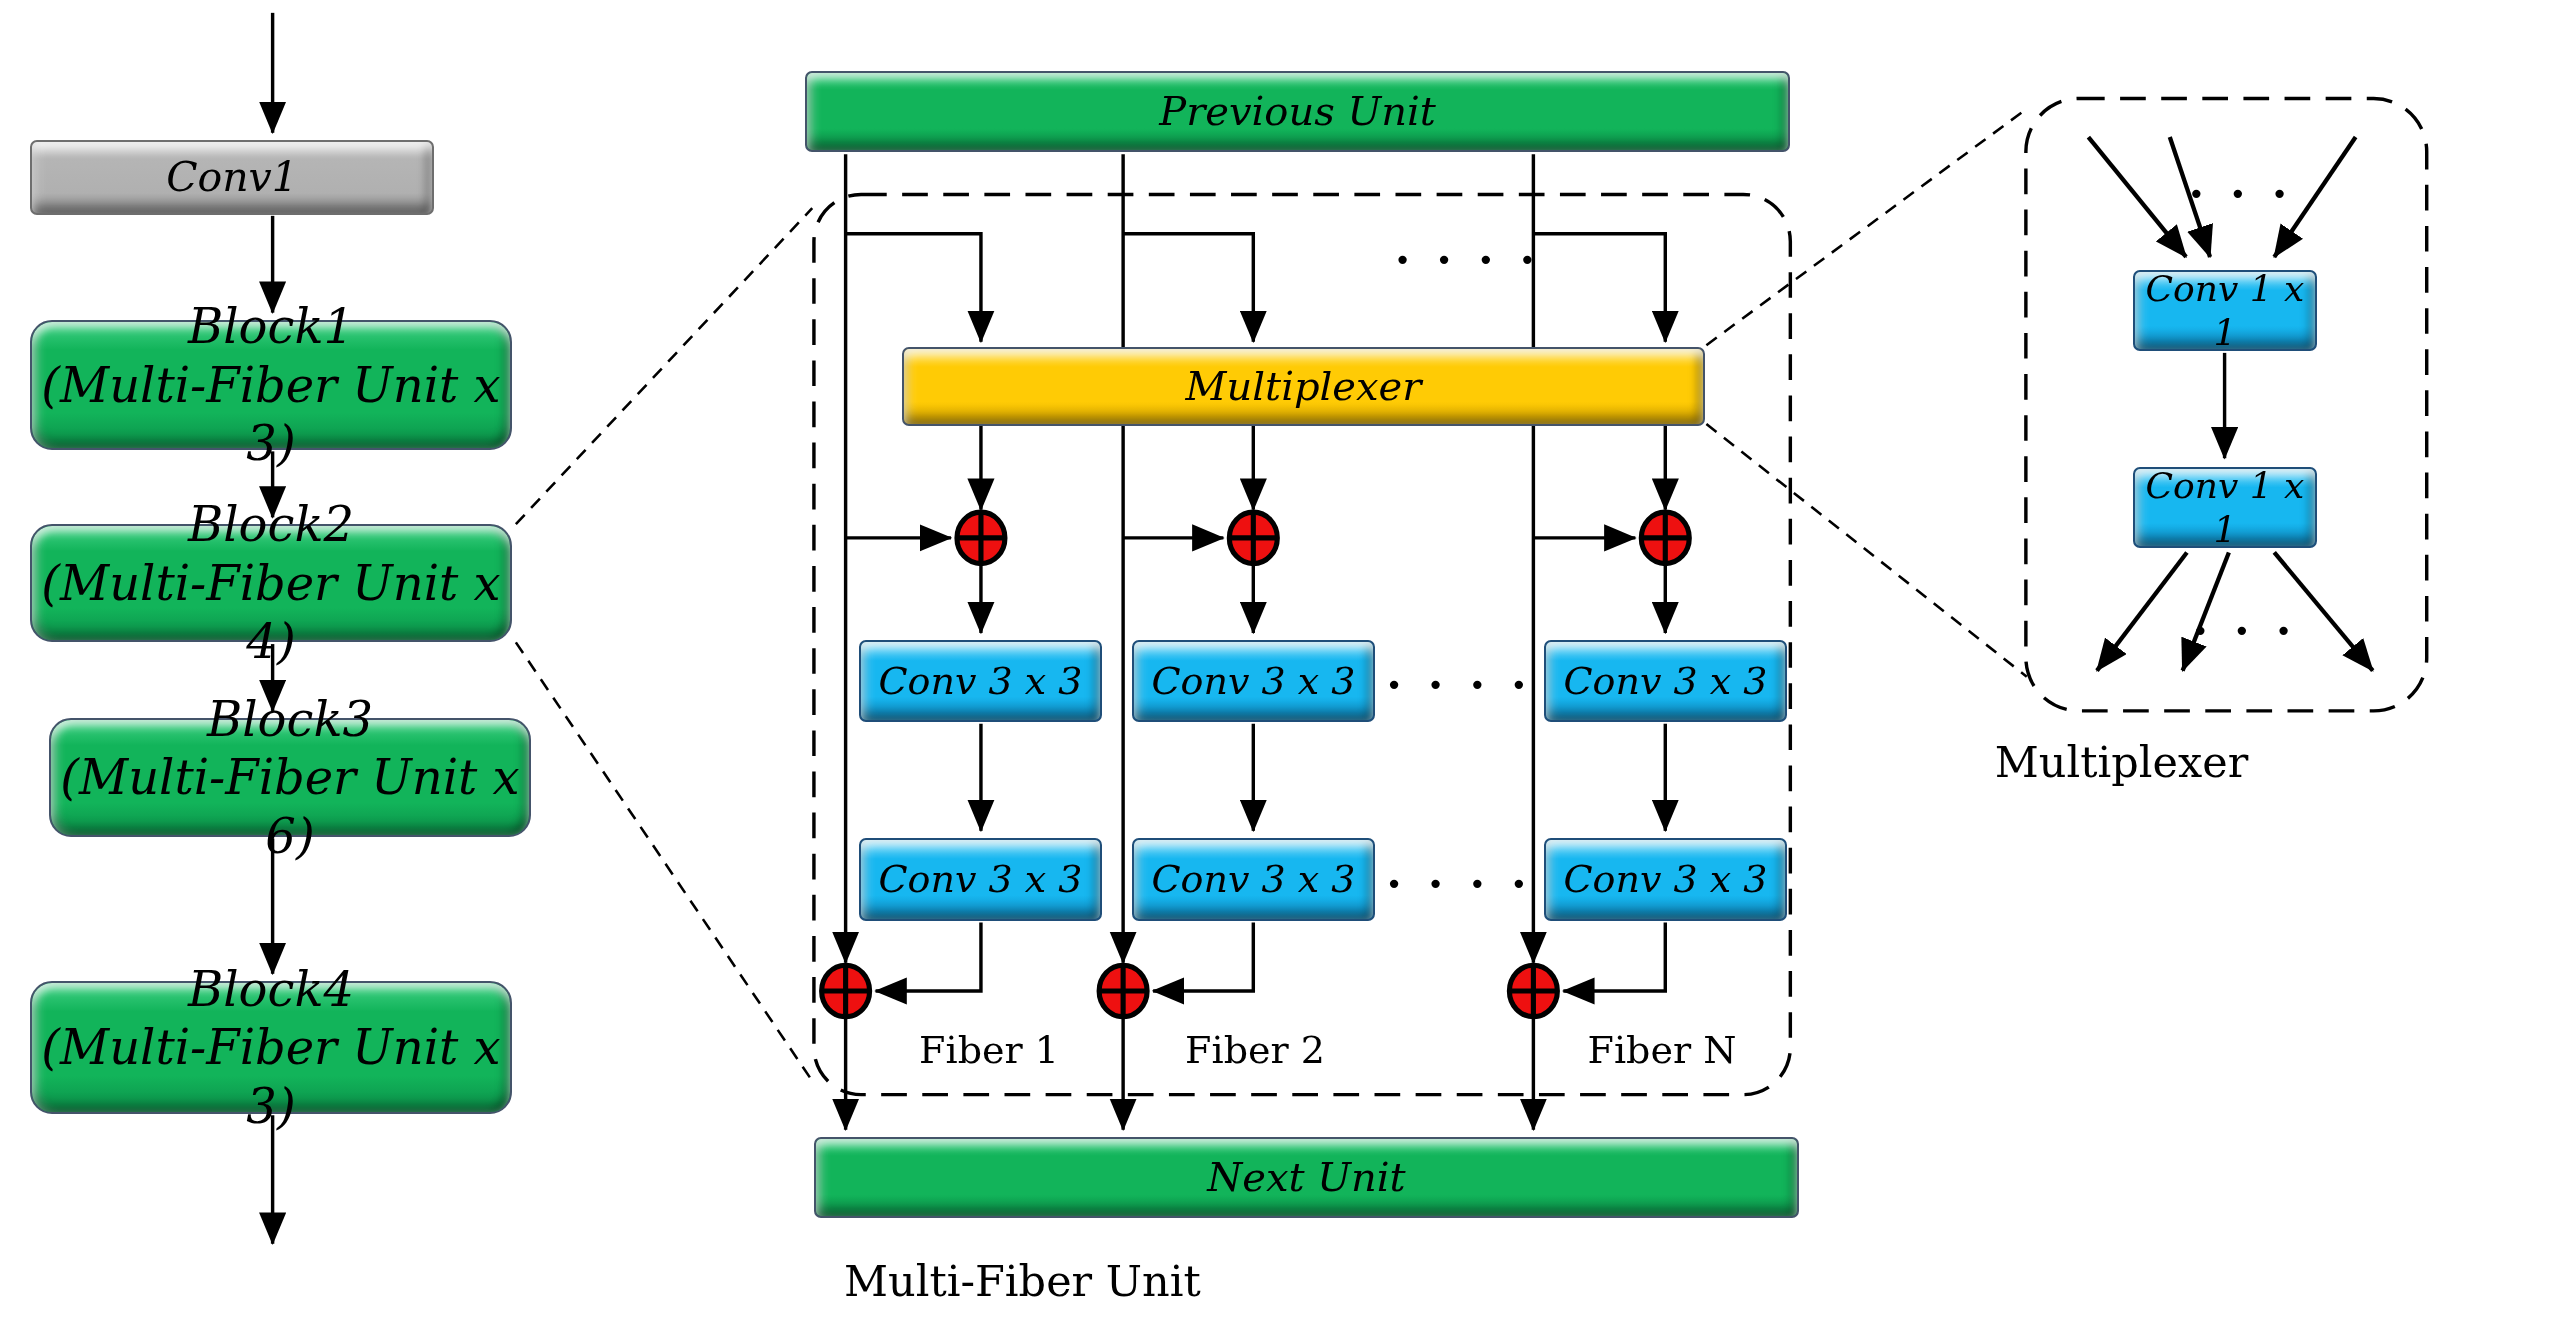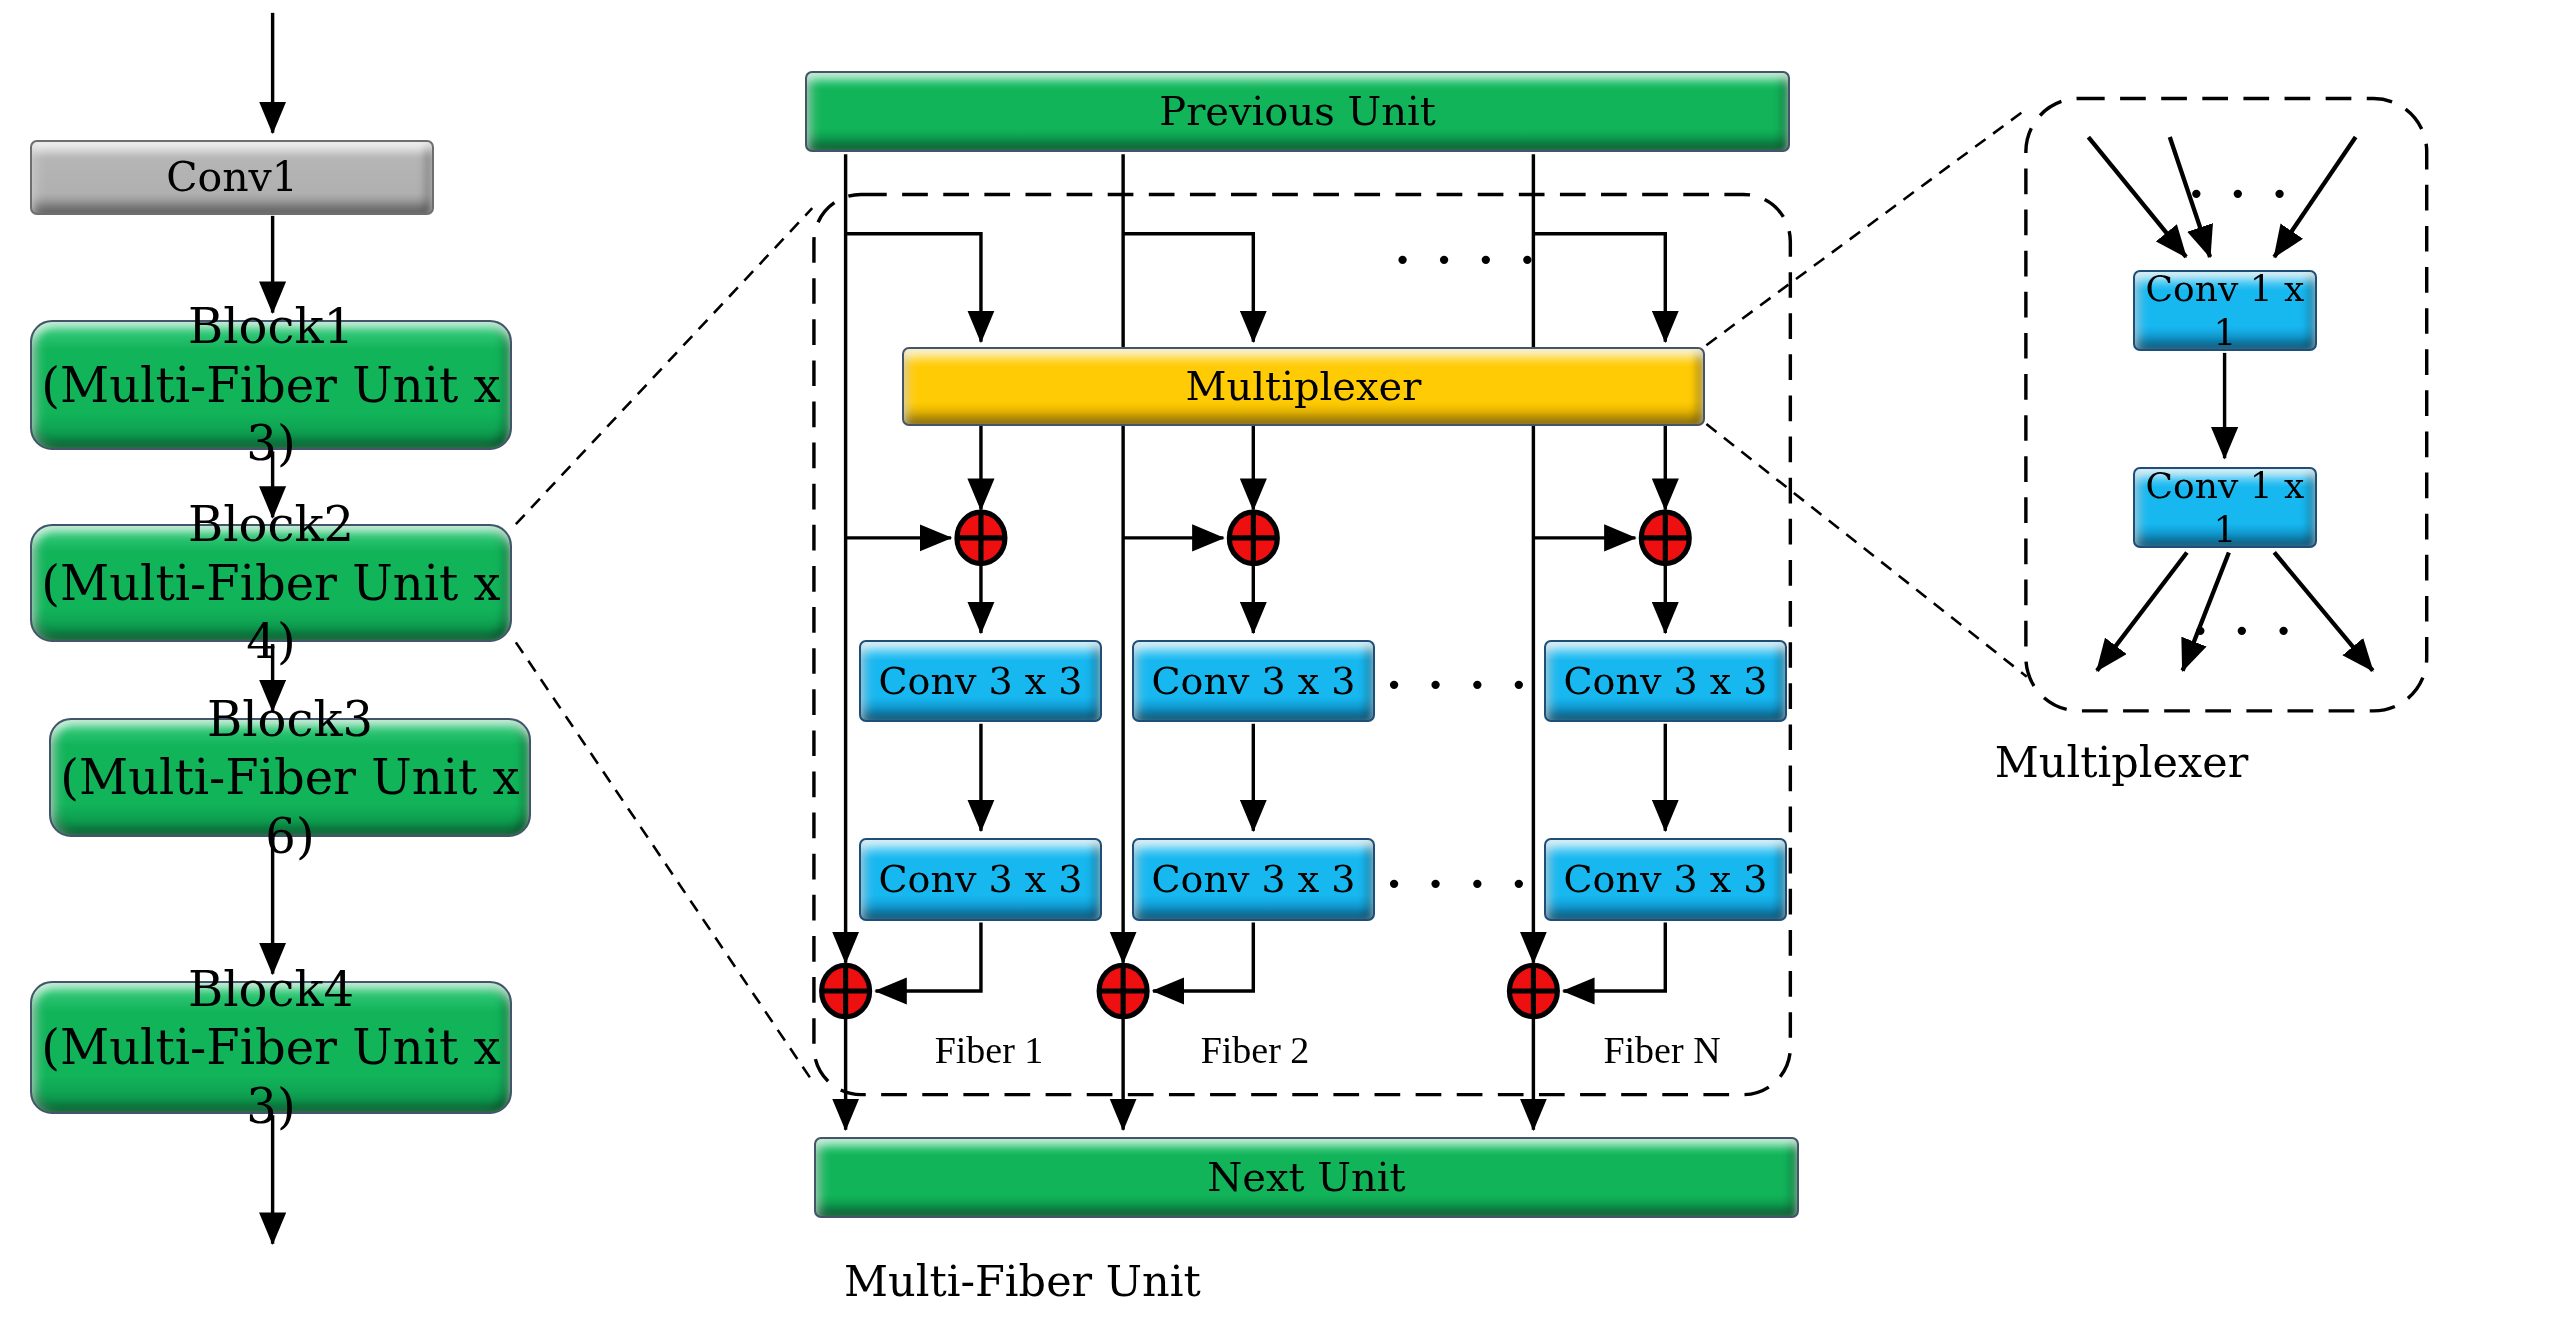--- a/index.html
+++ b/index.html
@@ -1,37 +1,37 @@
 <!DOCTYPE html>
 <html style="font-size:13.7px"><head>
 <meta charset="utf-8">
 <style>
   html,body{margin:0;padding:0;background:#fff;}
   #stage{
     position:relative;width:2576px;height:1337px;background:#ffffff;overflow:hidden;
     font-family:"DejaVu Serif","Liberation Serif",serif;color:#000;
   }
   .box{position:absolute;display:flex;align-items:center;justify-content:center;
-       text-align:center;box-sizing:border-box;line-height:1.22;}
+       text-align:center;box-sizing:border-box;line-height:1.22;font-style:italic;}
   .bevel{box-shadow:inset 0 6px 8.6px rgba(255,255,255,.7),
                     inset 0 -7.7px 10.3px rgba(0,0,0,.32),
                     inset 6.9px 0 8.6px rgba(255,255,255,.28),
                     inset -6.9px 0 8.6px rgba(0,0,0,.22);}
   .green{background:linear-gradient(180deg,#3fd184 0%,#12b45a 22%,#12b45a 72%,#0b9049 100%);
          border:2.6px solid #44546a;}
   .gray{background:linear-gradient(180deg,#e2e2e2 0%,#b5b5b5 24%,#b0b0b0 72%,#8f8f8f 100%);
         border:2.6px solid #6e6e6e;}
   .gold{background:linear-gradient(180deg,#ffe678 0%,#ffcb05 24%,#ffcb05 70%,#d9a800 100%);
         border:2.6px solid #44546a;}
   .blue{background:linear-gradient(180deg,#8adef9 0%,#17b7f0 24%,#17b7f0 70%,#0d86bc 100%);
         border:2.6px solid #1f4e79;}
   .block{border-radius:22px;font-size:48px;}
   .bar{border-radius:6.9px;font-size:40px;}
   .convbox{border-radius:6.9px;font-size:38px;}
-  .lbl{position:absolute;text-align:center;font-size:38px;white-space:nowrap;font-family:Liberation Serif, serif;}
+  .lbl{position:absolute;text-align:center;font-size:38px;white-space:nowrap;}
   .dots{position:absolute;text-align:center;font-size:45px;font-weight:bold;
         letter-spacing:5.1px;white-space:nowrap;}
   .caption{position:absolute;font-size:43px;white-space:nowrap;}
   svg{position:absolute;left:0;top:0;}
 </style>
 </head>
 <body>
 
 <div id="stage">
 

